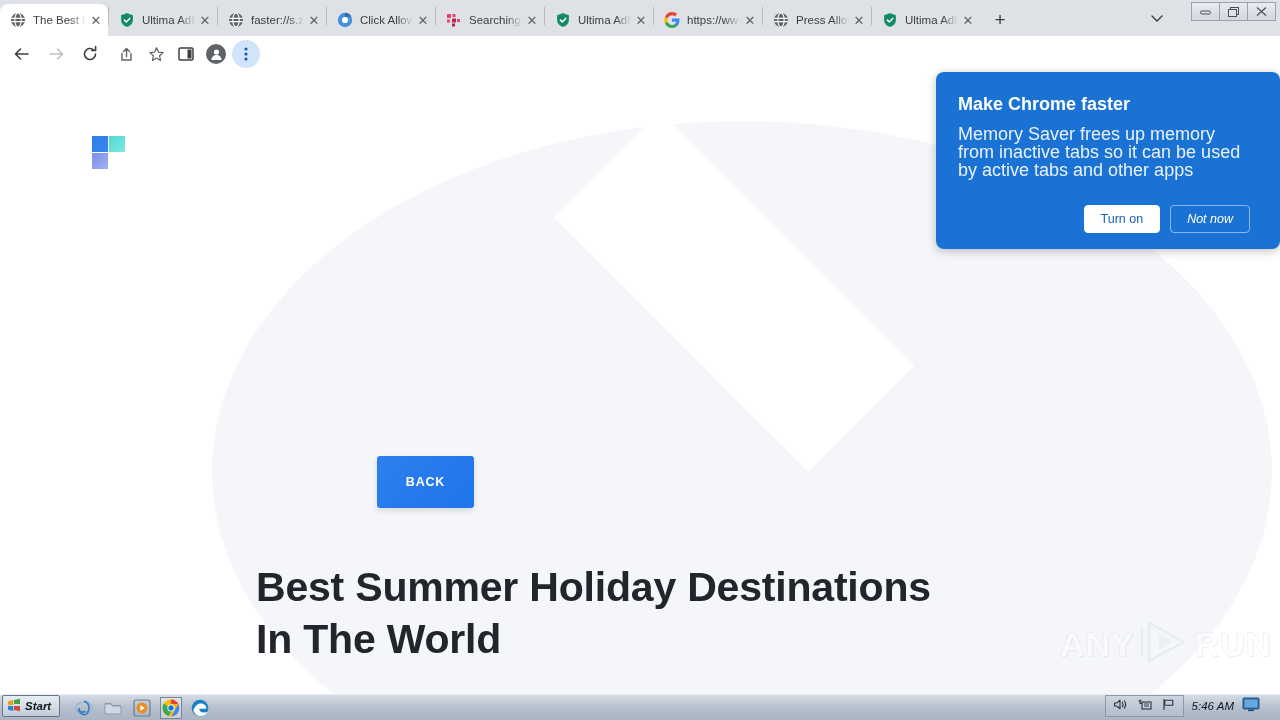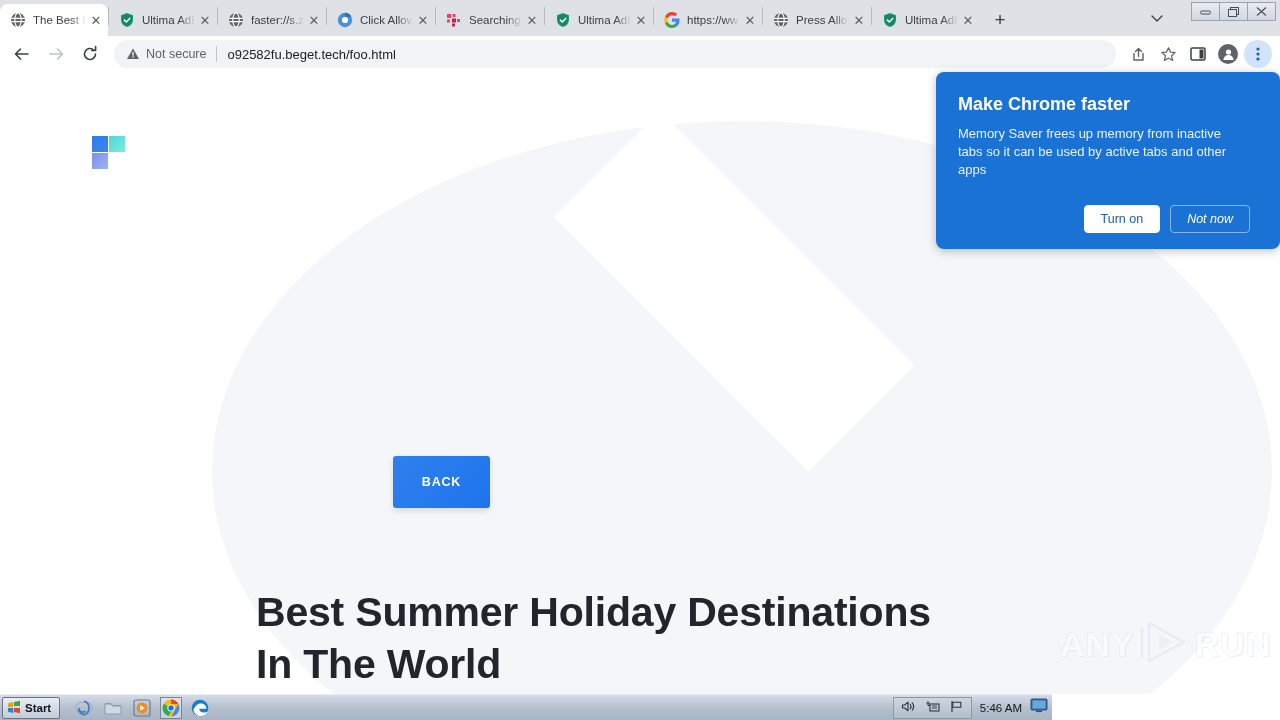--- a/index.html
+++ b/index.html
@@ -131,31 +131,31 @@
   .sitelogo {
     position: absolute; left: 92px; top: 25px;
     width: 34px; height: 34px;
   }
   .sq { position: absolute; width: 16px; height: 16px; }
   .sq1 { left: 0; top: 0; background: linear-gradient(135deg,#2f7de8,#3a86f0); }
   .sq2 { left: 17px; top: 0; background: linear-gradient(135deg,#4fd8d8,#7ee9e0); }
   .sq3 { left: 0; top: 17px; background: linear-gradient(135deg,#7b8fe8,#9fb2f2); }
 
   .backbtn {
-    position: absolute; left: 393px; top: 345px;
+    position: absolute; left: 377px; top: 345px;
     width: 97px; height: 52px;
     background: linear-gradient(135deg,#2f80ed,#1e74ec);
     border: none; border-radius: 3px;
     color: #fff; font-size: 12.5px; letter-spacing: 0.8px; font-weight: 600;
     display: flex; align-items: center; justify-content: center;
     box-shadow: 0 3px 6px rgba(0,0,0,0.12);
     font-family: "Liberation Sans", sans-serif;
   }
   .headline {
-    position: absolute; left: 256px; top: 475px;
+    position: absolute; left: 256px; top: 450px;
     width: 720px;
     font-size: 41px; line-height: 52px;
     color: #22252b; font-weight: 700;
     letter-spacing: -0.2px;
   }
   .watermark {
     position: absolute; left: 1060px; top: 509px;
     display: flex; align-items: center; gap: 4px;
     opacity: 0.55;
   }
@@ -168,50 +168,50 @@
   
   .promo {
     position: absolute; left: 936px; top: 72px;
     width: 344px; height: 177px;
     background: #1a73d4; color: #fff;
     border-radius: 8px;
     padding: 22px 37px 16px 22px;
     box-shadow: 0 2px 10px rgba(0,0,0,0.25);
   }
   .promo h2 { font-size: 18px; font-weight: 700; margin-bottom: 10px; }
-  .promo p { font-size: 13px; line-height: 18px; color: #eaf1fb; }
+  .promo p { font-size: 18px; line-height: 18px; color: #eaf1fb; }
   .promo .btns { position: absolute; right: 30px; bottom: 16px; display: flex; gap: 10px; }
   .promo button {
     font-family: "Liberation Sans", sans-serif;
     font-size: 12.5px; height: 28px; padding: 0 16px;
     border-radius: 4px; cursor: pointer;
   }
   .btn-turnon { background: #fff; color: #1a5fb4; border: 1px solid #fff; }
   .btn-notnow { background: transparent; color: #fff; border: 1px solid #8ab4f8; font-style: italic; }
 
   
   .taskbar {
-    position: absolute; left: 0; top: 694px; width: 1052px; height: 26px;
+    position: absolute; left: 0; top: 694px; width: 1280px; height: 26px;
     background: linear-gradient(#d6dce6, #b6c0ce 50%, #a9b4c4);
     border-top: 1px solid #e9eef5;
-    display: flex; align-items: center;
+    display: flex;  font-style: italic;
   }
   .startbtn {
     margin-left: 2px; height: 22px; padding: 0 8px 0 4px;
     background: linear-gradient(#e9eef5,#c2cbd8);
     border: 1px solid #6b7482; border-radius: 2px;
     display: flex; align-items: center; gap: 4px;
     font-size: 11.5px; font-weight: 700; color: #10151c;
   }
   .qlaunch { display: flex; align-items: center; gap: 9px; margin-left: 14px; }
   .tbk { width: 20px; height: 20px; position: relative; }
   .tbk.active { outline: 1px solid #7b8694; background: rgba(255,255,255,.35); }
   .tray {
     margin-left: auto; display: flex; align-items: center; gap: 8px;
-    padding-right: 4px; height: 22px;
+    padding-right: 20px; height: 22px;
   }
   .traybox {
     display: flex; align-items: center; gap: 9px;
     border: 1px solid #8e99a8; border-left-color:#8e99a8;
     background: linear-gradient(#cdd5e0,#b3bdcb);
     height: 22px; padding: 0 7px;
   }
   .clock { font-size: 11.5px; color: #10151c; }
 </style>
 </head>
@@ -388,32 +388,20 @@
           <path d="M3 9h12M10.5 4l5 5-5 5" stroke="#bdc1c6" stroke-width="1.6" fill="none" stroke-linecap="round" stroke-linejoin="round"></path>
         </svg>
     </div>
     <div class="navbtn">
       <svg width="18" height="18" viewBox="0 0 18 18">
           <path d="M14.5 9a5.5 5.5 0 1 1-1.7-4" stroke="#3c4043" stroke-width="1.6" fill="none" stroke-linecap="round"></path>
           <path d="M14.6 1.6v3.9h-3.9" stroke="#3c4043" stroke-width="1.6" fill="none" stroke-linecap="round" stroke-linejoin="round"></path>
         </svg>
     </div>
 
-    <div class="omnibox">
-      <span class="notsecure">
-        <svg width="14" height="14" viewBox="0 0 14 14">
-            <path d="M7 1.4L13 12H1z" fill="#5f6368"></path>
-            <rect x="6.35" y="5" width="1.3" height="3.6" fill="#fff"></rect>
-            <rect x="6.35" y="9.3" width="1.3" height="1.3" fill="#fff"></rect>
-          </svg>
-        <span>Not secure</span>
-      </span>
-      <span class="vsep"></span>
-      <span class="urltext">o92582fu.beget.tech/foo.html</span>
-    </div>
 
     <div class="tbicon">
       <svg width="17" height="17" viewBox="0 0 17 17">
           <path d="M4 7.5V14h9V7.5" stroke="#5f6368" stroke-width="1.4" fill="none" stroke-linecap="round"></path>
           <path d="M8.5 10.5V2.5M5.5 5.5l3-3 3 3" stroke="#5f6368" stroke-width="1.4" fill="none" stroke-linecap="round" stroke-linejoin="round"></path>
         </svg>
     </div>
     <div class="tbicon">
       <svg width="17" height="17" viewBox="0 0 17 17">
           <path d="M8.5 1.8l2 4.3 4.6.5-3.5 3.2 1 4.6-4.1-2.4-4.1 2.4 1-4.6L1.9 6.6l4.6-.5z" stroke="#5f6368" stroke-width="1.2" fill="none" stroke-linejoin="round"></path>

